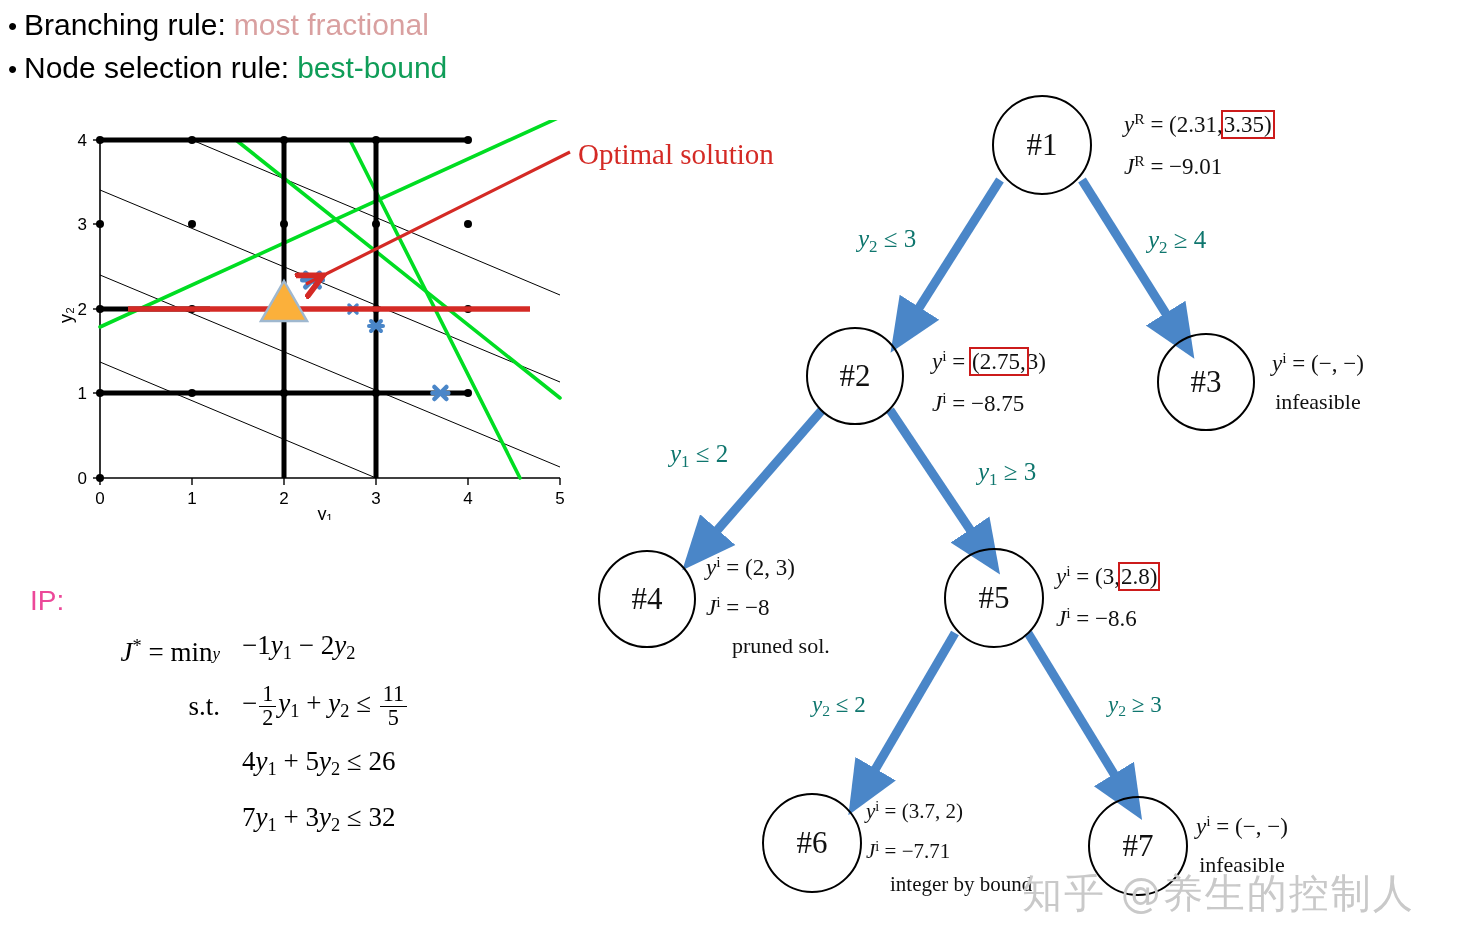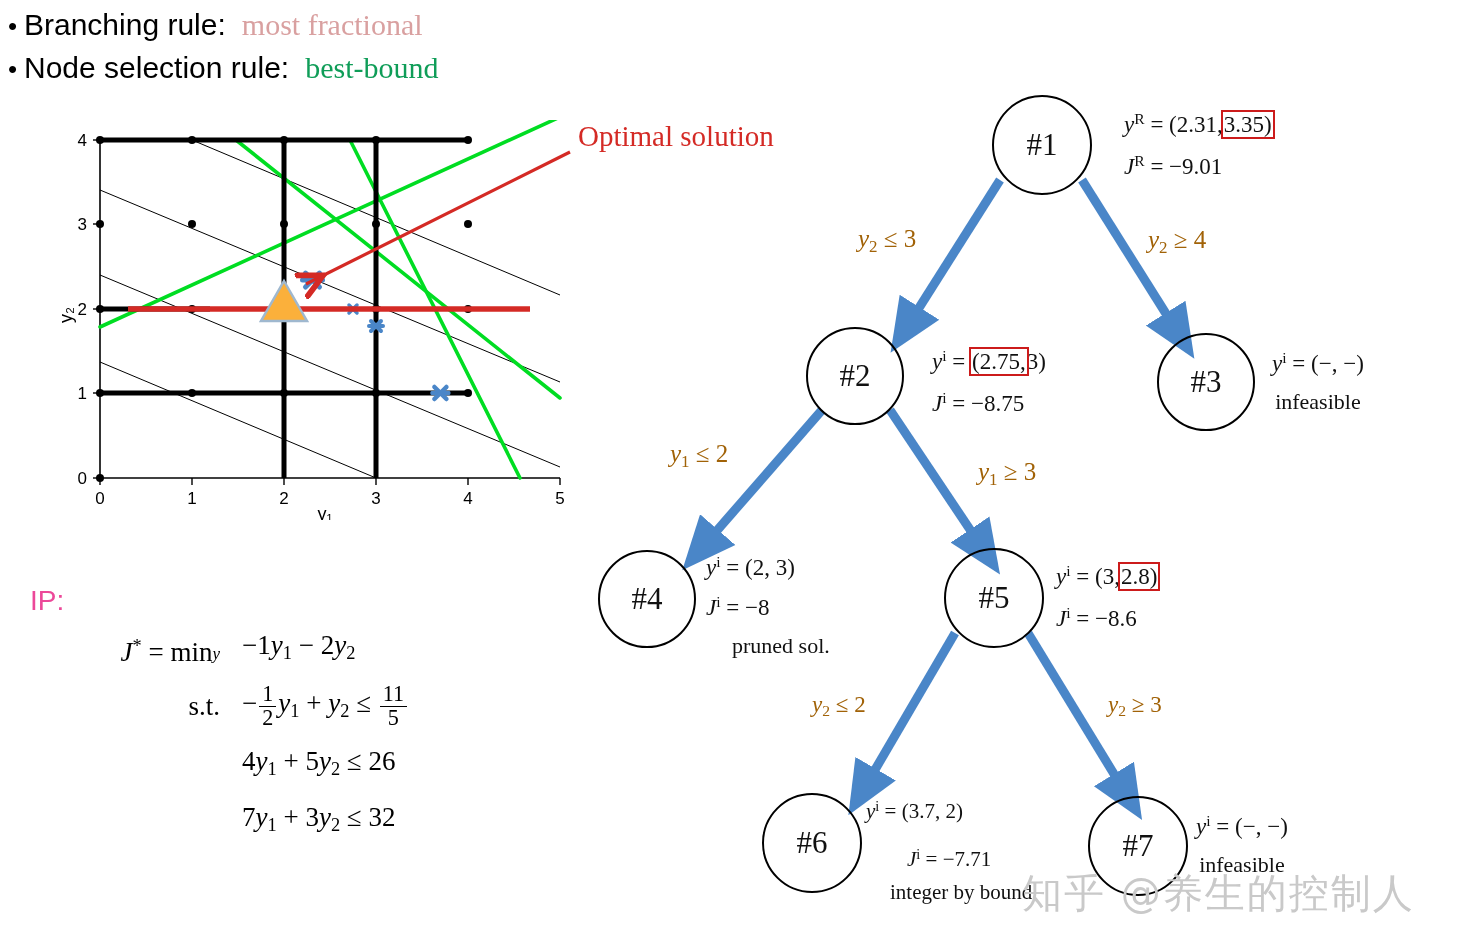--- a/index.html
+++ b/index.html
@@ -31,39 +31,39 @@
     color: #000000;
     white-space: nowrap;
   }
   .bullet-dot {
     width: 16px;
     font-size: 26px;
     line-height: 41px;
     color: #000;
   }
   .bullet-label { color: #000; }
-  .bullet-value { margin-left: 16px; font-family: Liberation Serif, serif; }
+  .bullet-value { margin-left: 8px; }
   .v-pink  { color: #d9a0a0; }
   .v-green { color: #0f9d58; }
 
   
   #plot {
     position: absolute;
     left: 60px;
     top: 120px;
     width: 520px;
     height: 400px;
   }
   #plot svg { display: block; }
 
   
   #optimal-label {
     position: absolute;
     left: 578px;
-    top: 120px;
+    top: 138px;
     font-size: 29px;
     color: #d42a25;
     white-space: nowrap;
   }
 
   
   #ip-block {
     position: absolute;
     left: 30px;
     top: 585px;
@@ -135,21 +135,21 @@
     white-space: nowrap;
   }
   .boxed {
     outline: 2.4px solid #cc1b1b;
     padding: 0 1px;
   }
   .edge-label {
     position: absolute;
     font-family: "Liberation Serif", serif;
     font-size: 25px;
-    color: #a16207;
+    color: #0f766e;
     white-space: nowrap;
   }
   .note {
     font-family: "Liberation Serif", serif;
     font-size: 22px;
     color: #111;
     white-space: nowrap;
   }
 
   
@@ -446,21 +446,21 @@
       <span class="ital">J</span><span class="sup">i</span>
       <span>= −8.6</span>
     </div>
   </div>
 
   <div class="node-info" style="left:866px; top:793px; font-size:21px; line-height:27px;">
     <div>
       <span class="ital">y</span><span class="sup">i</span>
       <span>= (3.7, 2)</span>
     </div>
-    <div style="margin-top:16px;text-align:center;">
+    <div style="margin-top:8px;">
       <span class="ital">J</span><span class="sup">i</span>
       <span>= −7.71</span>
     </div>
     <div class="note" style="margin-top:6px; margin-left:24px; font-size:21px;">integer by bound</div>
   </div>
 
   <div class="node-info" style="left:1196px; top:806px;">
     <div>
       <span class="ital">y</span><span class="sup">i</span>
       <span>= (−, −)</span>

